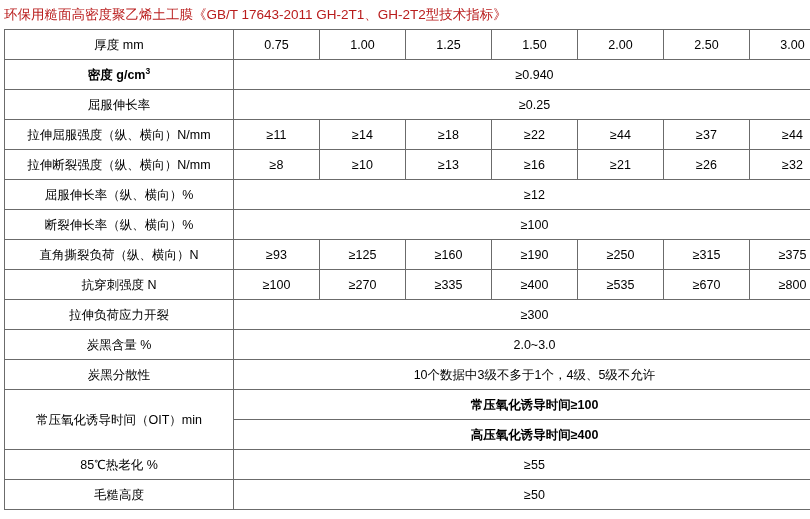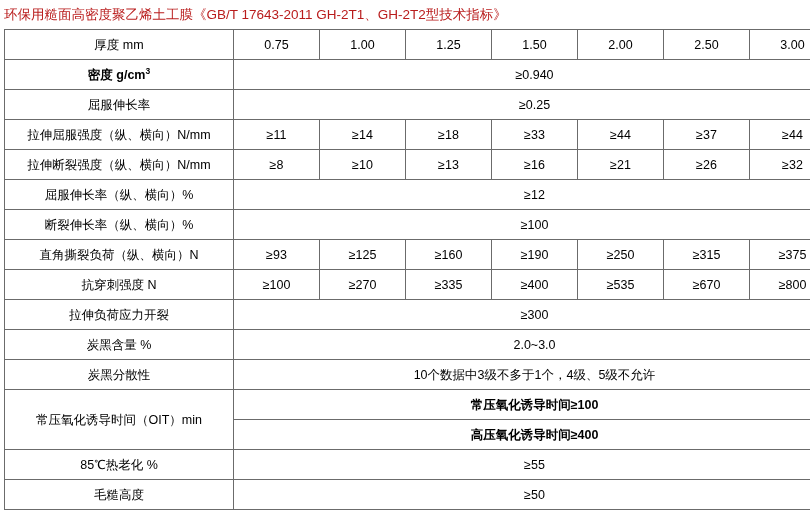--- a/index.html
+++ b/index.html
@@ -91,21 +91,21 @@
       <tr>
         <td class="label">屈服伸长率</td>
         <td colspan="7">≥0.25</td>
       </tr>
 
       <tr>
         <td class="label">拉伸屈服强度（纵、横向）N/mm</td>
         <td class="val">≥11</td>
         <td class="val">≥14</td>
         <td class="val">≥18</td>
-        <td class="val">≥33</td>
+        <td class="val">≥22</td>
         <td class="val">≥44</td>
         <td class="val">≥37</td>
         <td class="val">≥44</td>
       </tr>
 
       <tr>
         <td class="label">拉伸断裂强度（纵、横向）N/mm</td>
         <td class="val">≥8</td>
         <td class="val">≥10</td>
         <td class="val">≥13</td>

